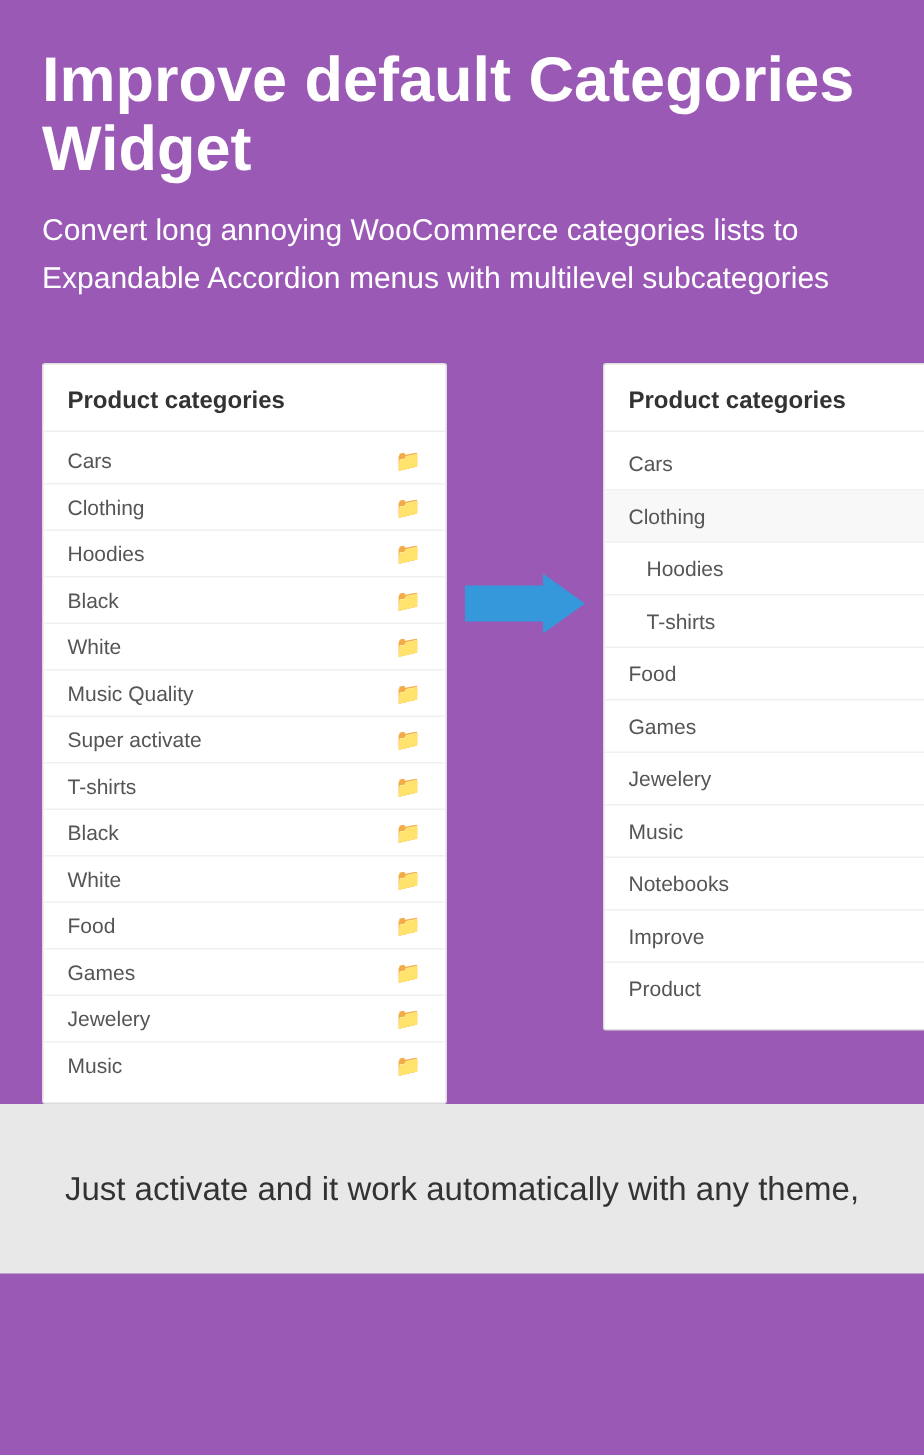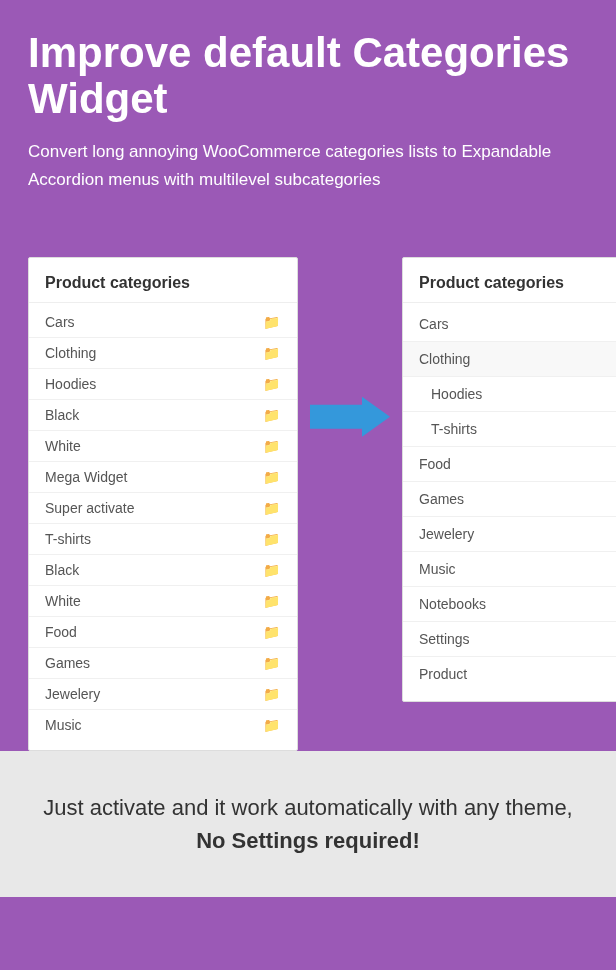--- a/index.html
+++ b/index.html
@@ -18,24 +18,24 @@
 
     .hero-title {
       font-size: 42px;
       font-weight: 900;
       color: #fff;
       line-height: 1.1;
       margin-bottom: 16px;
     }
 
     .hero-subtitle {
-      font-size: 17px;
+      font-size: 20px;
       color: #fff;
       line-height: 1.6;
-      margin-bottom: 44px;
+      margin-bottom: 20px;
     }
 
     .widgets-area {
       background: #9b59b6;
       padding: 20px 28px 0 28px;
       display: flex;
       align-items: flex-start;
       gap: 12px;
       position: relative;
     }
@@ -173,21 +173,21 @@
       </div>
       <div class="widget-item">
         <span>Black</span>
         <span class="folder-icon">📁</span>
       </div>
       <div class="widget-item">
         <span>White</span>
         <span class="folder-icon">📁</span>
       </div>
       <div class="widget-item">
-        <span>Mega Widget</span>
+        <span>Music Quality</span>
         <span class="folder-icon">📁</span>
       </div>
       <div class="widget-item">
         <span>Super activate</span>
         <span class="folder-icon">📁</span>
       </div>
       <div class="widget-item">
         <span>T-shirts</span>
         <span class="folder-icon">📁</span>
       </div>
@@ -253,29 +253,28 @@
       </div>
       <div class="widget-item-right" style="cursor:pointer;">
         <span>Music</span>
         <span class="chevron-icon">›</span>
       </div>
       <div class="widget-item-right">
         <span>Notebooks</span>
         <span></span>
       </div>
       <div class="widget-item-right">
-        <span>Settings</span>
+        <span>Improve</span>
         <span></span>
       </div>
       <div class="widget-item-right">
         <span>Product</span>
         <span></span>
       </div>
     </div>
   </div>
 </div>
 
 <div class="bottom-section">
   <p class="bottom-text">
     <span>Just activate and it work automatically with any theme,</span><br>
-    <strong>No Settings required!</strong>
   </p>
 </div>
 
 </body></html>

